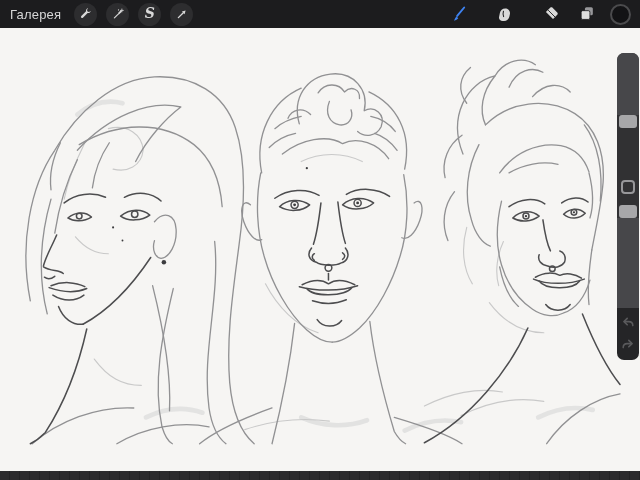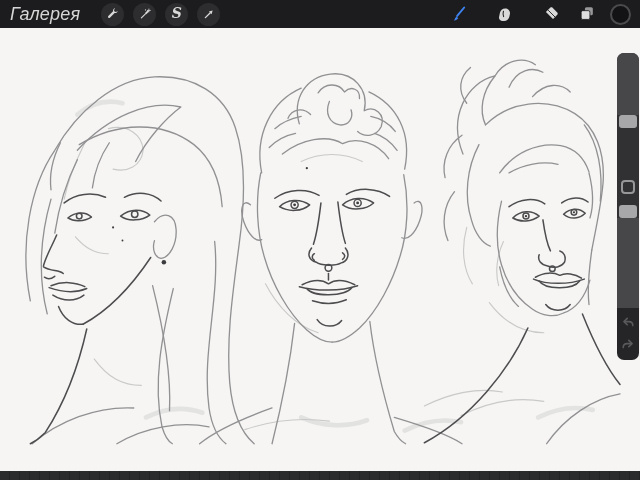--- a/index.html
+++ b/index.html
@@ -9,21 +9,21 @@
     font-family:"Liberation Sans","DejaVu Sans",sans-serif;
     -webkit-font-smoothing:antialiased;
   }
   
   .topbar{
     position:absolute;top:0;left:0;width:640px;height:28px;
     background:#1c1c1e;display:flex;align-items:center;z-index:30;
   }
   .tb-left{display:flex;align-items:center;gap:9px;padding-left:10px;}
   .gallery{
-    color:#d6d6d6;font-size:18px;letter-spacing:.2px;margin-right:12px;cursor:default;font-style:italic;
+    color:#d6d6d6;font-size:13px;letter-spacing:.2px;margin-right:4px;cursor:default;
   }
   .tbtn{
     width:23px;height:23px;border-radius:50%;border:none;padding:0;
     background:#2d2d2f;display:flex;align-items:center;justify-content:center;
     cursor:pointer;flex:0 0 auto;
   }
   .tbtn svg{display:block;}
   .tb-right{display:flex;align-items:center;margin-left:auto;padding-right:8px;}
   .rbtn{
     width:23px;height:23px;border:none;background:transparent;padding:0;

